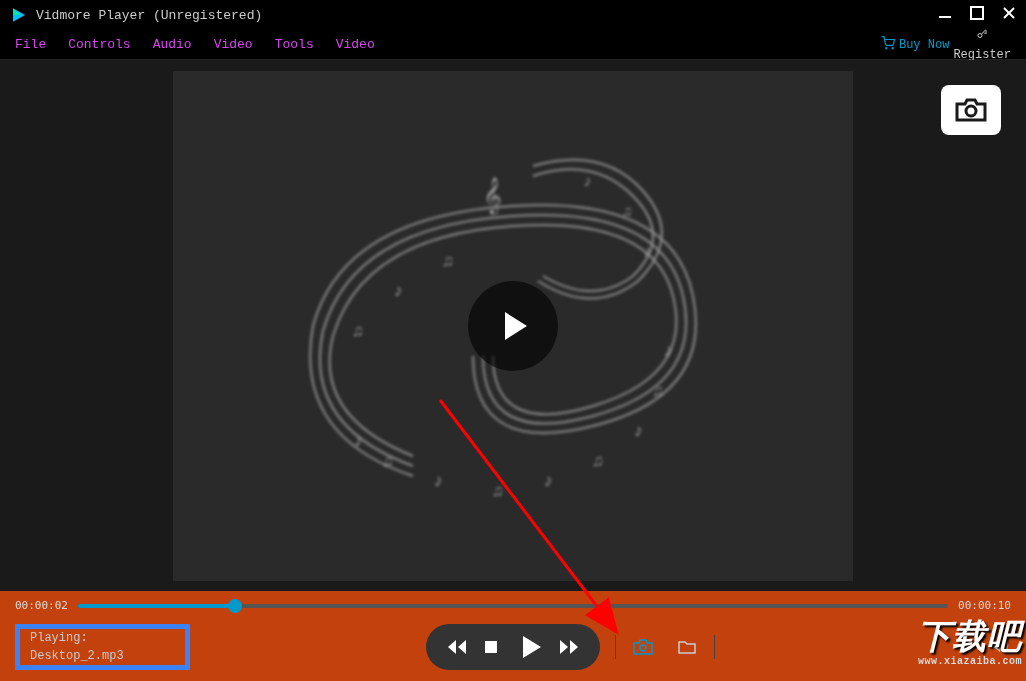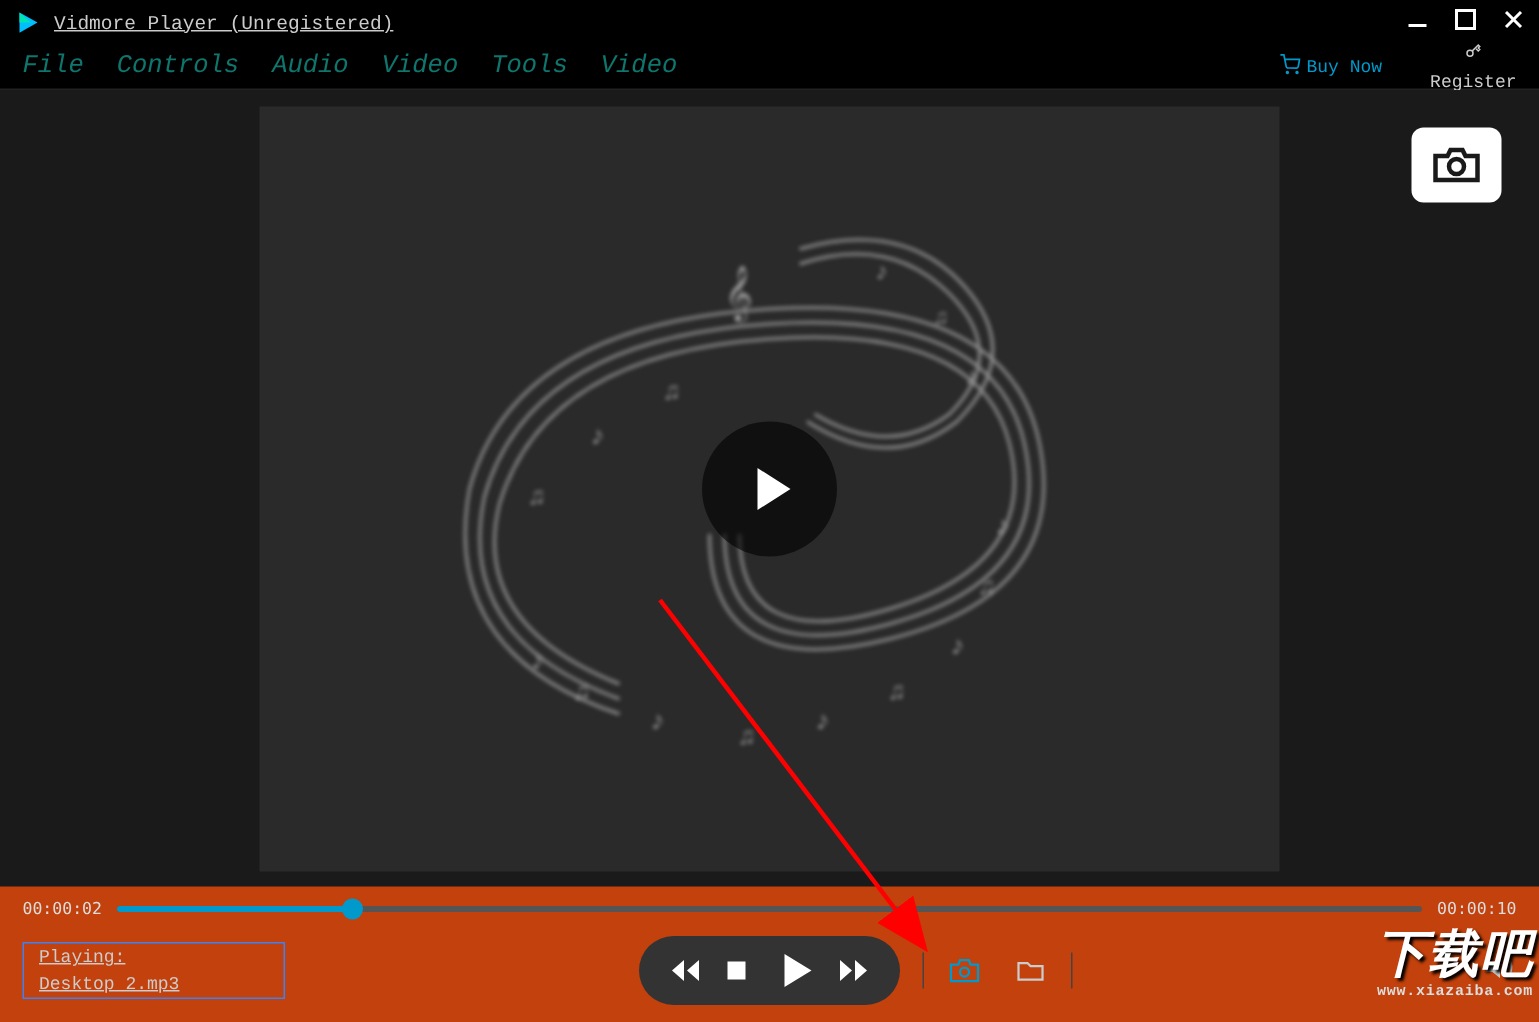--- a/index.html
+++ b/index.html
@@ -15,39 +15,39 @@
 
 
 .titlebar {
   height: 30px;
   background: #000;
   display: flex;
   align-items: center;
   padding: 0 10px;
   justify-content: space-between;
 }
-.titlebar-left { display: flex; align-items: center; gap: 8px; text-decoration: underline; }
+.titlebar-left { display: flex; align-items: center; gap: 8px; }
 .titlebar-title { color: #ccc; font-size: 13px; }
 .logo-icon { width: 18px; height: 18px; display: inline-flex; }
 .window-controls { display: flex; gap: 18px; align-items: center; }
 .window-btn { color: #fff; cursor: pointer; font-size: 16px; line-height: 1; }
 
 
 .menubar {
   height: 30px;
   background: #000;
   display: flex;
   align-items: center;
   padding: 0 15px;
   justify-content: space-between;
   border-bottom: 1px solid #222;
 }
 .menu-items { display: flex; gap: 22px; }
-.menu-item { color: #0f766e; font-size: 17px; cursor: pointer; font-style: italic; }
-.menu-right { display: flex; align-items: center; gap: 32px; }
+.menu-item { color: #d946ef; font-size: 13px; cursor: pointer; }
+.menu-right { display: flex; align-items: center; gap: 4px; }
 .buy-now { color: #0099cc; font-size: 12px; cursor: pointer; display: flex; align-items: center; gap: 4px; }
 .register-link { color: #ccc; font-size: 12px; cursor: pointer; display: flex; align-items: center; gap: 4px; flex-direction: column; }
 
 
 .content {
   height: calc(681px - 30px - 30px - 90px);
   background: #1a1a1a;
   display: flex;
   align-items: center;
   justify-content: center;
@@ -134,27 +134,26 @@
 
 .controls-row {
   display: flex;
   align-items: center;
   justify-content: space-between;
   margin-top: 10px;
   position: relative;
   height: 50px;
 }
 .now-playing {
-  border: 1px solid #3b82f6;
+  border: 5px solid #3b82f6;
   padding: 0 10px;
   width: 175px;
   font-size: 12px;
   color: #ccc;
   line-height: 1.5;
-  text-decoration: underline;
 }
 .playback-controls {
   position: absolute;
   left: 50%;
   transform: translateX(-50%);
   display: flex;
   align-items: center;
   gap: 0;
   background: #333;
   border-radius: 30px;

